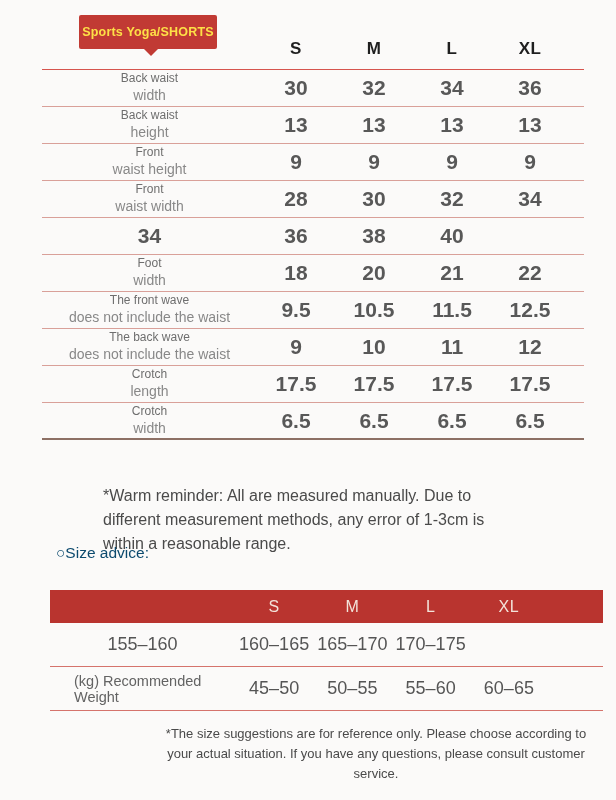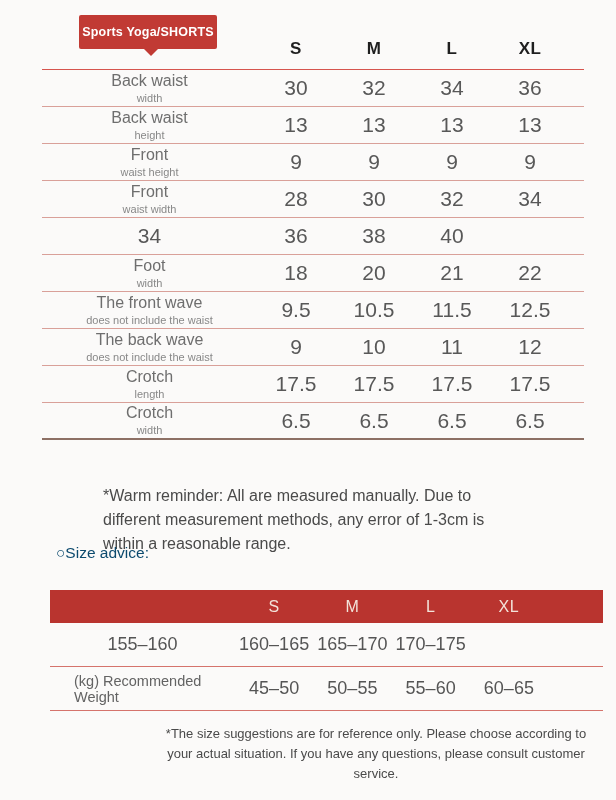--- a/index.html
+++ b/index.html
@@ -8,42 +8,42 @@
     position:relative; width:616px; height:800px; margin:0 auto;
     background:#fbfaf9; overflow:hidden;
     font-family:"Liberation Sans", sans-serif;
   }
   
   .tab {
     position:absolute; left:79px; top:15px; width:138px; height:34px;
     background:#c13a34; border-radius:2px;
     display:flex; align-items:center; justify-content:center;
   }
-  .tab span { color:#ffffff; font-size:12.5px; font-weight:bold; letter-spacing:.2px; }
+  .tab span { color:#fde047; font-size:12.5px; font-weight:bold; letter-spacing:.2px; }
   .tab-arrow {
     position:absolute; left:64px; bottom:-7px; width:0; height:0;
     border-left:8px solid transparent; border-right:8px solid transparent;
     border-top:8px solid #c13a34;
   }
   
   .size-table { position:absolute; left:42px; top:28px; width:542px; }
   .trow {
     display:grid; grid-template-columns:215px repeat(4,1fr);
     padding-right:15px; align-items:center;
   }
   .thead { height:42px; border-bottom:1.6px solid #d6544e; }
   .thead .hcell {
     text-align:center; font-size:17px; font-weight:bold; color:#1f1f1f; letter-spacing:.5px;
   }
   .size-table .row { height:37px; border-bottom:1px solid #d9a099; }
   .size-table .row:last-child { border-bottom:2.5px solid #8d7065; }
   .label-cell { display:flex; flex-direction:column; align-items:center; justify-content:center; text-align:center; }
-  .lbl-main { font-size:16px; color:#6e6e6e; line-height:1.25; }
-  .lbl-sub  { font-size:11px;  color:#888;   line-height:1.3; }
-  .val { text-align:center; font-size:21px; color:#585858; font-weight:normal; }
+  .lbl-main { font-size:12px; color:#6e6e6e; line-height:1.25; }
+  .lbl-sub  { font-size:14px;  color:#888;   line-height:1.3; }
+  .val { text-align:center; font-size:21px; color:#585858; font-weight:bold; }
   span:empty, div.lbl-sub:empty { display:none; }
   
   .reminder {
     position:absolute; left:103px; top:484px; width:424px;
     font-size:16px; color:#4a4a4a; line-height:1.5;
   }
   
   .advice-label { position:absolute; left:56px; top:544px; font-size:15.5px; color:#0c4a6e; }
   .advice { position:absolute; left:50px; top:590px; width:553px; }
   .adv-head {

